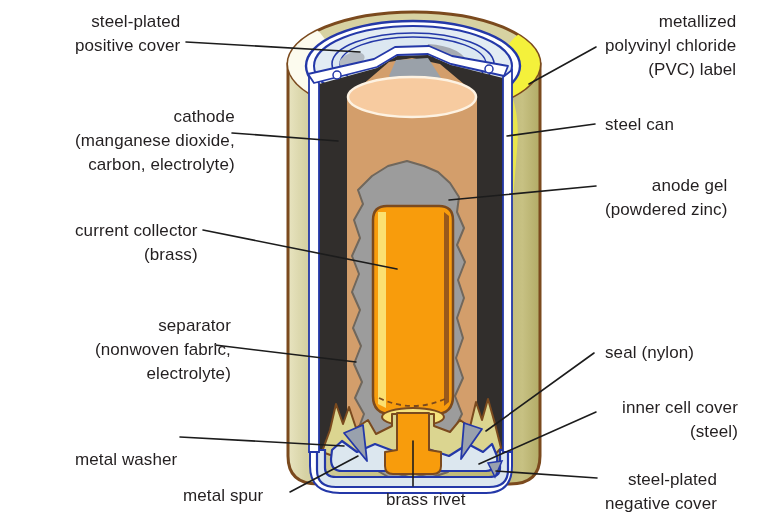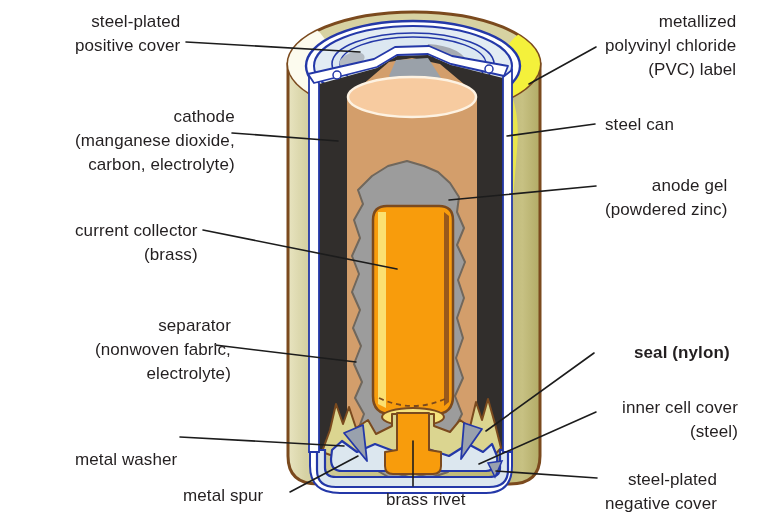--- a/index.html
+++ b/index.html
@@ -127,19 +127,19 @@
 electrolyte)</div>
   <div class="label" style="left:75px;  top:448px;">metal washer</div>
   <div class="label" style="left:183px; top:484px;">metal spur</div>
   <div class="label" style="left:375px; top:488px;margin-left:11px;">brass rivet</div>
   <div class="label" style="left:605px; top:10px;">metallized
 polyvinyl chloride
 (PVC) label</div>
   <div class="label" style="left:605px; top:113px;">steel can</div>
   <div class="label" style="left:605px; top:174px;">anode gel
 (powdered zinc)</div>
-  <div class="label" style="left:634px; top:341px;font-weight:bold;">seal (nylon)</div>
+  <div class="label" style="left:605px; top:341px;">seal (nylon)</div>
   <div class="label" style="left:586px; top:396px;margin-left:36px;">inner cell cover
 (steel)</div>
   <div class="label" style="left:605px; top:468px;">steel-plated
 negative cover</div>
 
 </div>
 
 </body></html>

